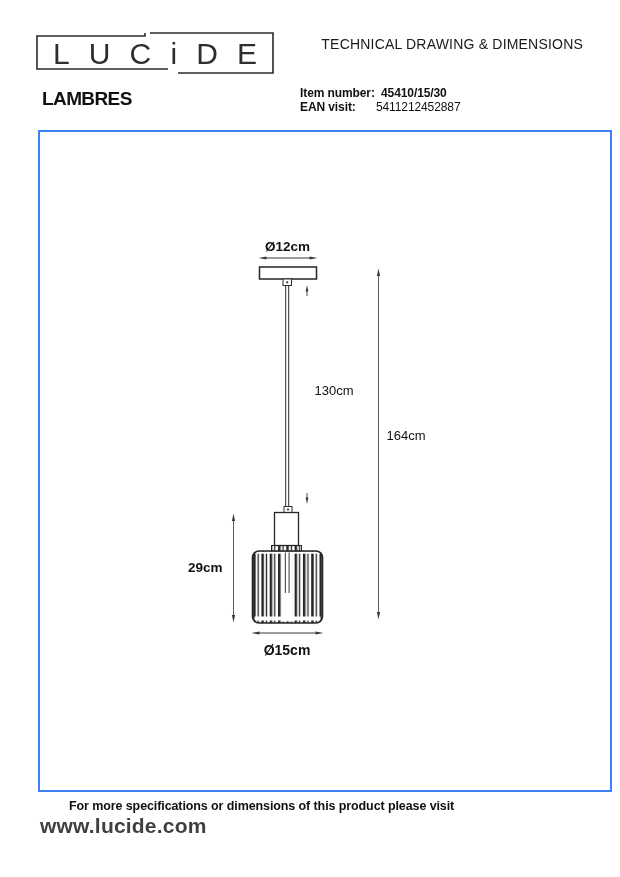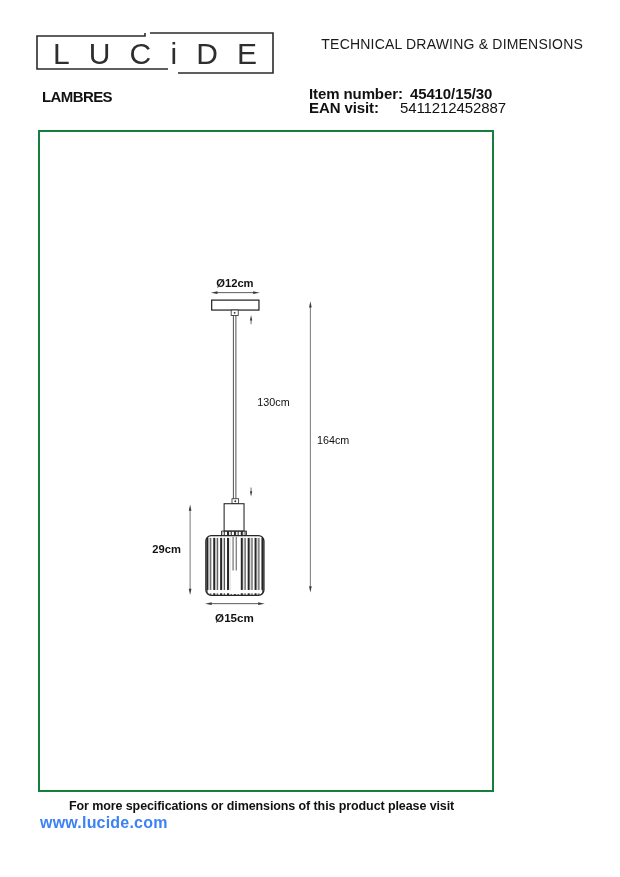--- a/index.html
+++ b/index.html
@@ -21,68 +21,68 @@
     font-size: 14px;
     font-weight: 400;
     letter-spacing: 0.2px;
     color: #1a1a1a;
     white-space: nowrap;
   }
   .product-name {
     position: absolute;
     left: 42px;
     top: 88px;
-    font-size: 15px;
+    font-size: 19px;
     font-weight: 700;
     letter-spacing: -0.6px;
     color: #111;
   }
   .codes {
     position: absolute;
-    left: 309px;
+    left: 300px;
     top: 87px;
-    font-size: 15px;
+    font-size: 12px;
     line-height: 13.5px;
     letter-spacing: -0.1px;
     color: #111;
     white-space: nowrap;
   }
   .codes .row { display: block; }
   .codes .lbl { font-weight: 700; margin-right: 3px; }
   .codes .val-bold { font-weight: 700; }
   .codes .val-reg { font-weight: 400; padding-left: 14px; }
   .drawing-box {
     position: absolute;
     left: 38px;
     top: 130px;
-    width: 456px;
+    width: 574px;
     height: 662px;
-    border: 2px solid #15803d;
+    border: 2px solid #3b82f6;
     background: #ffffff;
   }
   .drawing-box svg { display: block; width: 100%; height: 100%; }
   .footer-note {
     position: absolute;
     left: 40px;
     top: 799px;
     font-size: 12.5px;
     font-weight: 700;
     letter-spacing: -0.1px;
     color: #111;
     white-space: nowrap;
     padding-left: 29px;
   }
   .footer-site {
     position: absolute;
     left: 40px;
     top: 814px;
-    font-size: 16px;
+    font-size: 21px;
     font-weight: 700;
     letter-spacing: 0.2px;
-    color: #3b82f6;
+    color: #404040;
   }
   .dim-label { font-family: "Liberation Sans", sans-serif; fill: #111; }
 </style>
 </head>
 <body>
 
 <div class="page">
 
   <svg class="logo-svg" width="240" height="48" viewBox="0 0 240 48">
     <path d="M109,3 L109,6 L1,6 L1,39 L132,39" fill="none" stroke="#2b2b2b" stroke-width="1.6"></path>

